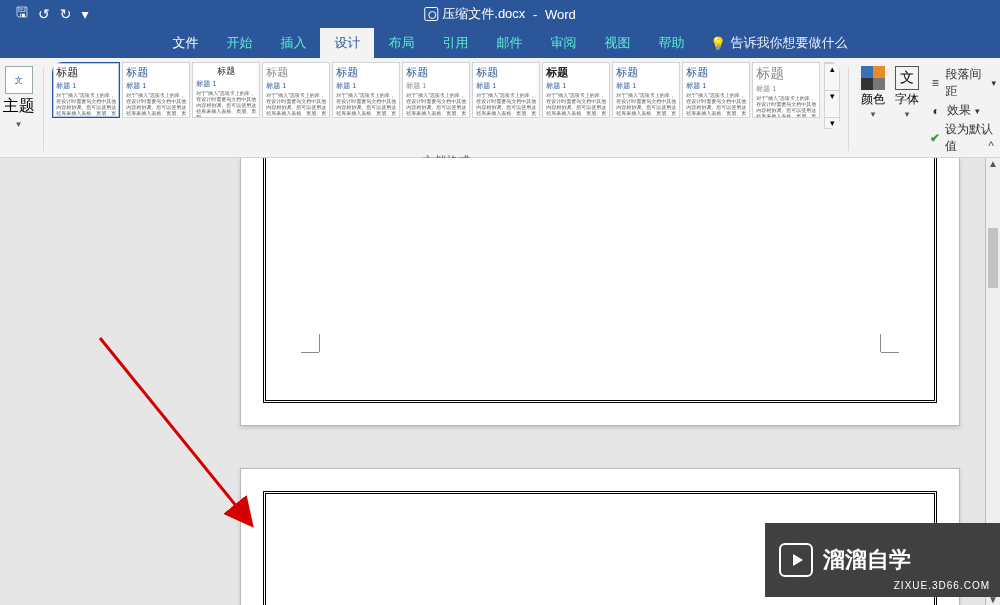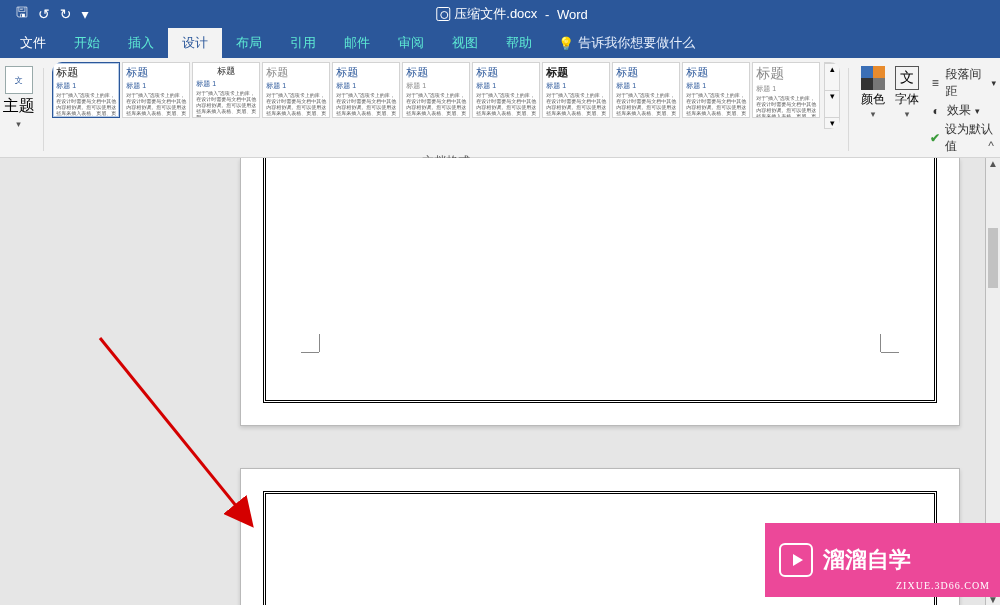--- a/index.html
+++ b/index.html
@@ -20,32 +20,33 @@
       display: flex;
       align-items: center;
       position: relative;
     }
     .qat { display: flex; align-items: center; gap: 10px; padding-left: 16px; }
     .qat span { font-size: 14px; color: #fff; }
     .title-center {
       position: absolute;
       left: 50%; transform: translateX(-50%);
       font-size: 13px; color: #fff;
-      display: flex; align-items: center; gap: 4px; margin-left: 12px;
+      display: flex; align-items: center; gap: 4px;
     }
     .title-center .disk { display:inline-block; width:14px;height:14px;border:1px solid #fff;border-radius:2px;position:relative;}
     .title-center .disk::after{content:"";position:absolute;left:3px;top:3px;width:6px;height:6px;border:1px solid #fff;border-radius:50%;}
     
     .menubar {
       background: #2b579a;
       color: #fff;
       height: 30px;
       display: flex;
       align-items: stretch;
       padding-left: 6px;
+      justify-content: center;
     }
     .menubar .tab {
       padding: 0 14px;
       color: #5eead4;
       font-size: 13px;
       display: flex; align-items: center;
       cursor: pointer;
     }
     .menubar .tab.active {
       background: #f3f3f3;
@@ -163,22 +164,22 @@
     .corner-mark .v{position:absolute;width:1px;background:#888;}
     .page1 .cm-bl{ left:60px; bottom:55px;}
     .page1 .cm-bl .h{left:0;top:0;width:18px;} .page1 .cm-bl .v{left:18px;top:-18px;height:18px;}
     .page1 .cm-br{ right:60px; bottom:55px;}
     .page1 .cm-br .h{right:0;top:0;width:18px;} .page1 .cm-br .v{right:18px;top:-18px;height:18px;}
     .red-arrow{
       position:absolute; left:95px; top:175px; pointer-events:none; z-index:50;
     }
     .watermark {
       position:absolute; right:0; bottom:8px; width:235px; height:74px;
-      background:#ec4899; color:#fff; display:flex; align-items:center; gap:10px;
-      padding-left:14px; z-index:60;font-family:Liberation Serif, serif;
+      background:#404040; color:#fff; display:flex; align-items:center; gap:10px;
+      padding-left:14px; z-index:60;
     }
     .watermark .play{width:34px;height:34px;border:2px solid #fff;border-radius:6px;display:flex;align-items:center;justify-content:center;}
     .watermark .play::before{content:"";border-left:10px solid #fff;border-top:6px solid transparent;border-bottom:6px solid transparent;margin-left:3px;}
     .watermark .txt{font-size:22px;font-weight:600;}
     .watermark .small{position:absolute;right:10px;bottom:6px;font-size:10px;letter-spacing:1px;}
   </style>
 </head>
 <body>
 
 <div class="titlebar">

